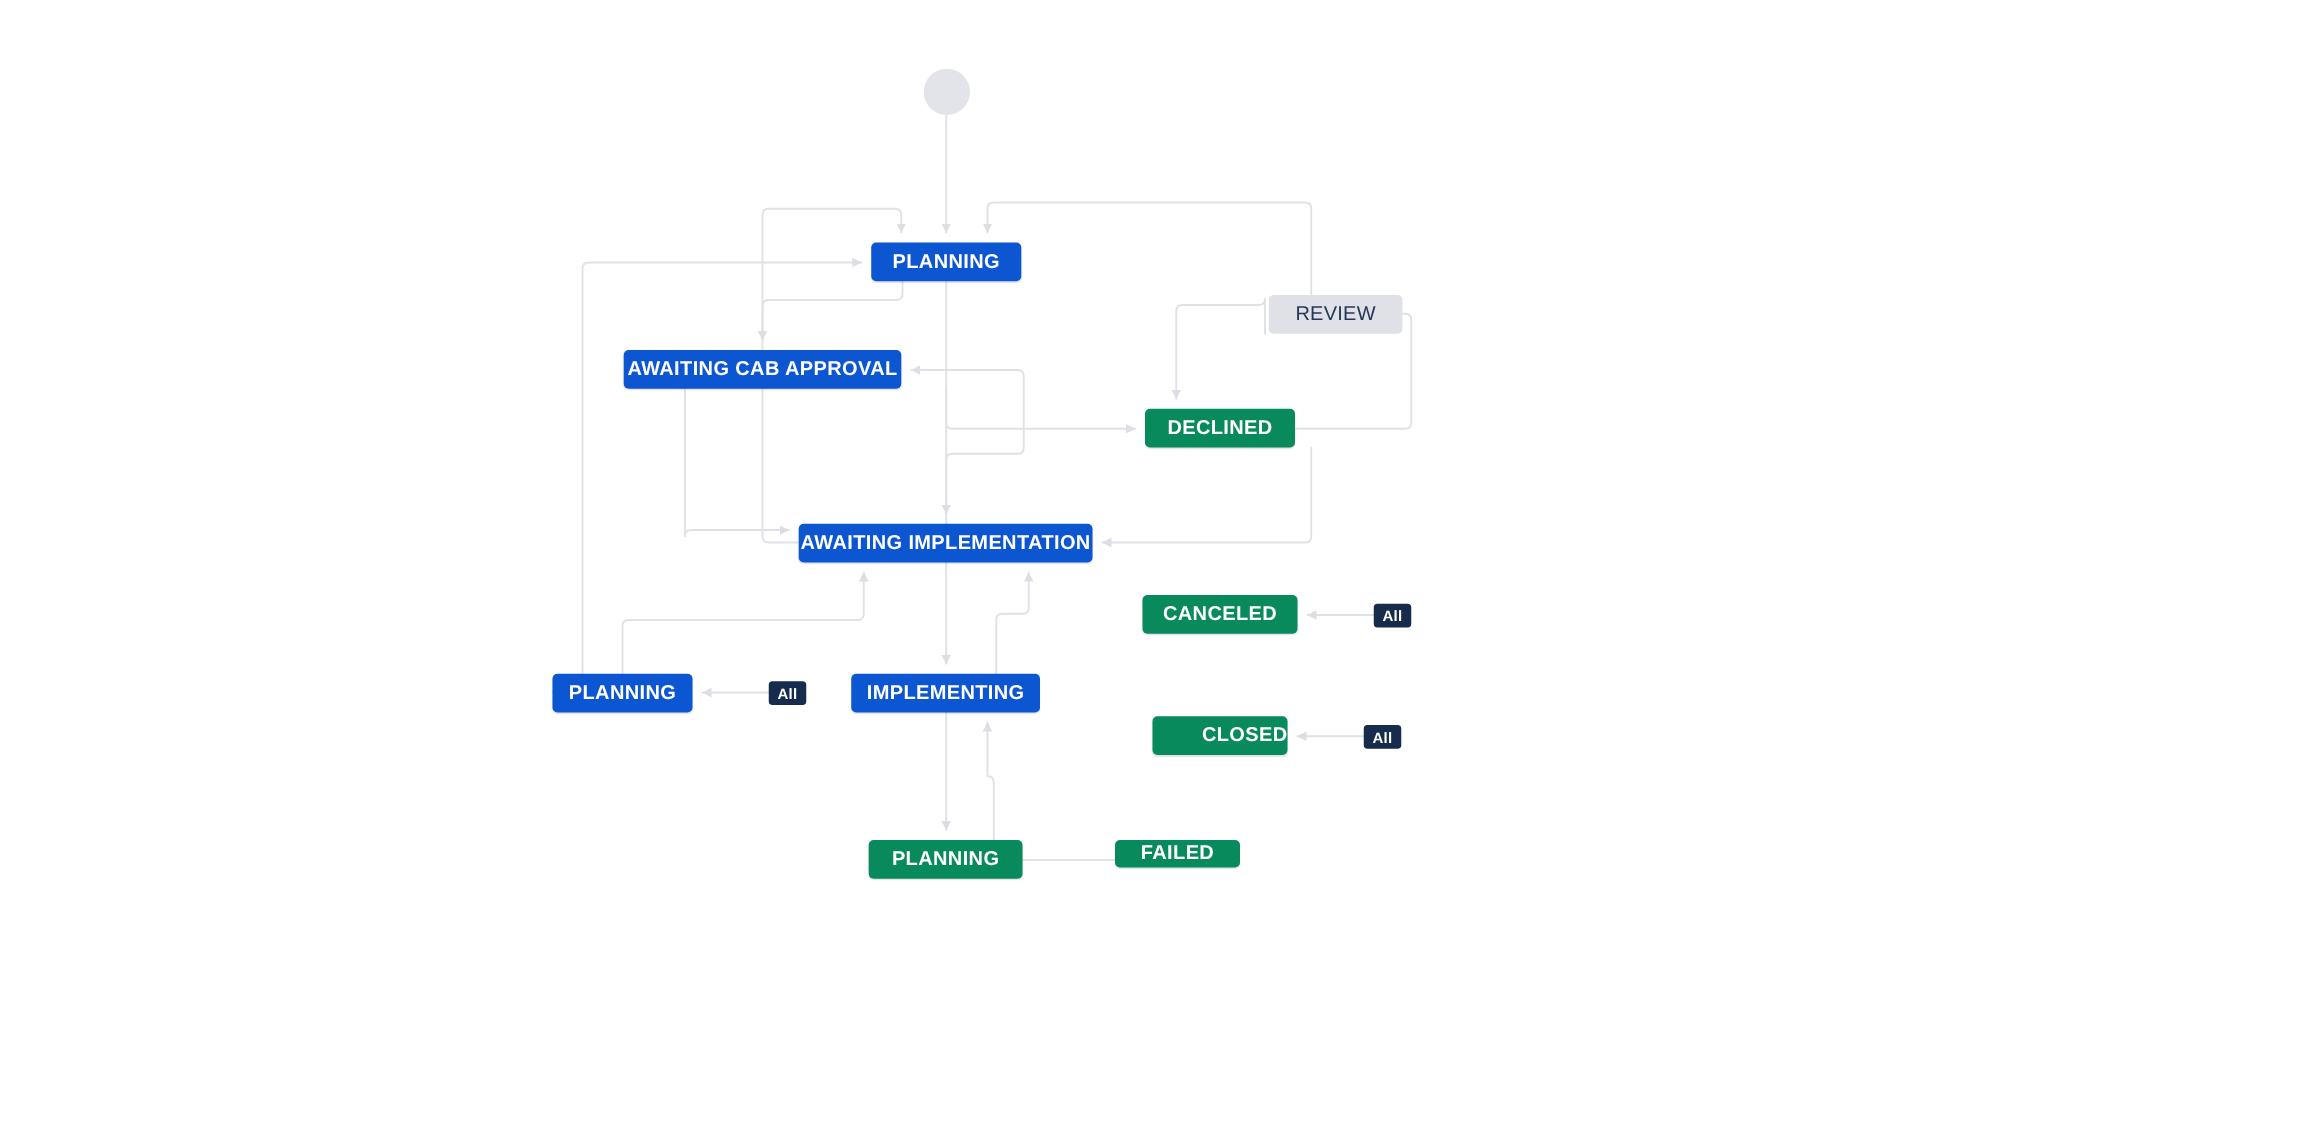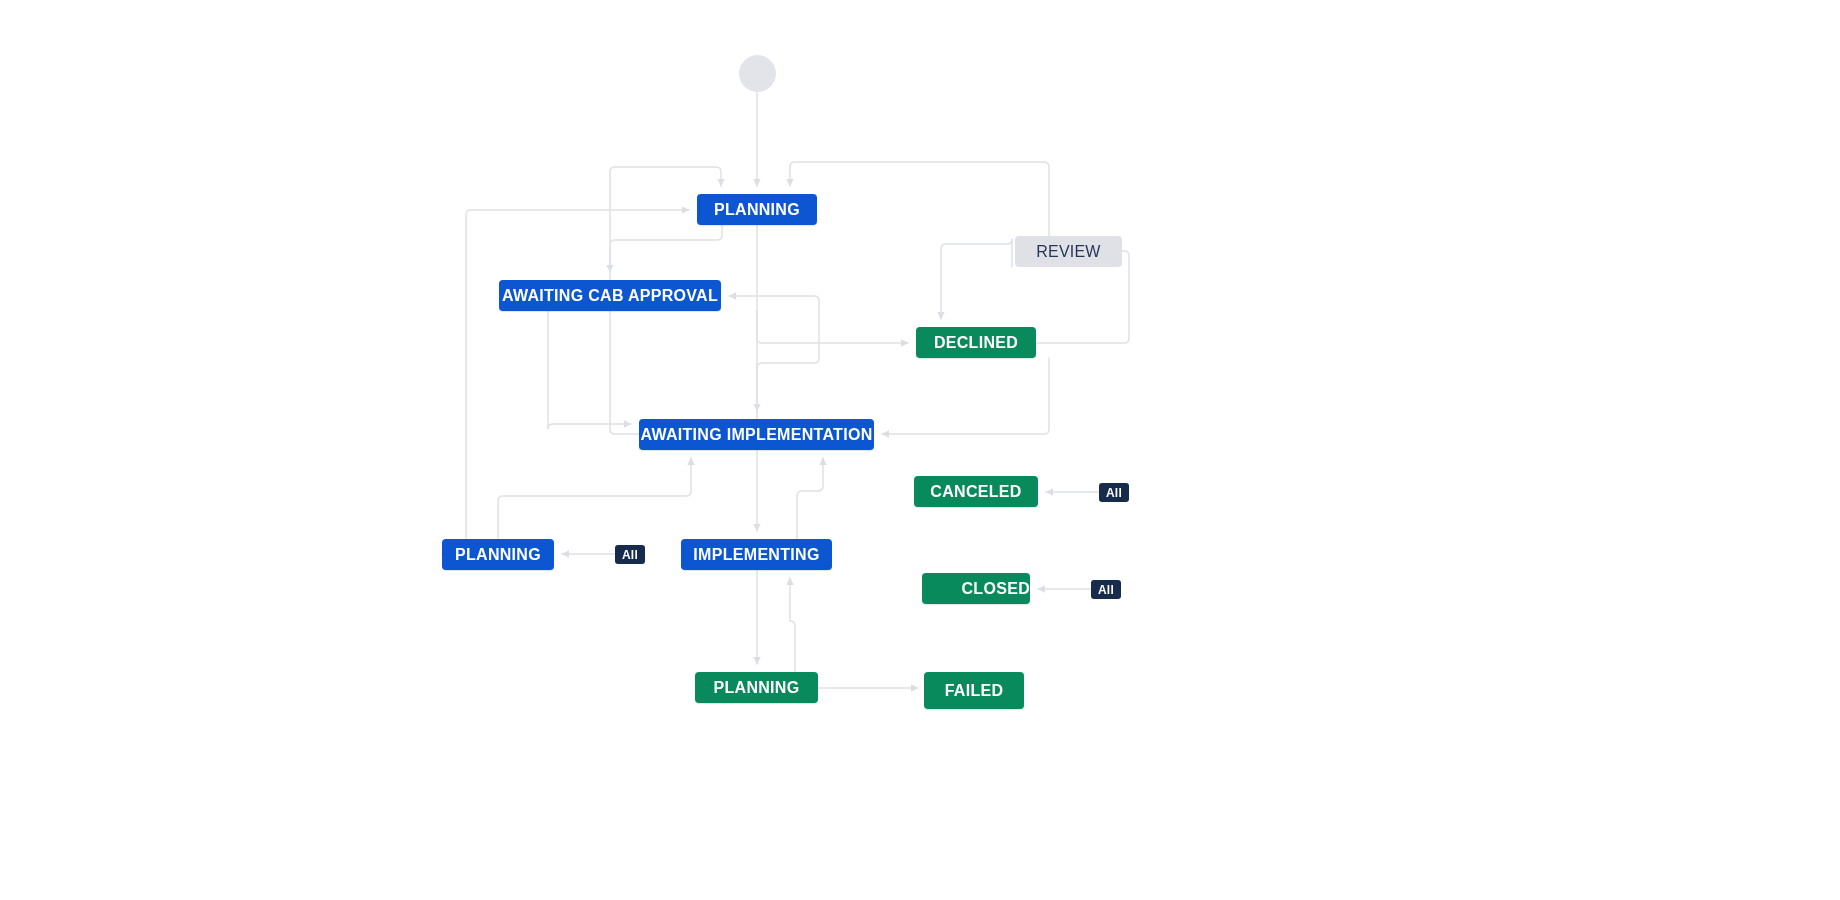--- a/index.html
+++ b/index.html
@@ -131,21 +131,21 @@
     </div>
   <div class="node n-blue" style="left:681px;top:539px;width:151px;height:31px;">
       <span>IMPLEMENTING</span>
     </div>
   <div class="node n-green" style="left:922px;top:573px;width:108px;height:31px;justify-content:flex-end;">
       <span>CLOSED</span>
     </div>
   <div class="node n-green" style="left:695px;top:672px;width:123px;height:31px;">
       <span>PLANNING</span>
     </div>
-  <div class="node n-green" style="left:924px;top:672px;width:100px;height:37px;">
+  <div class="node n-green" style="left:892px;top:672px;width:100px;height:22px;">
       <span>FAILED</span>
     </div>
 
   <div class="badge" style="left:1099px;top:483px;">
       <span>All</span>
     </div>
   <div class="badge" style="left:615px;top:545px;">
       <span>All</span>
     </div>
   <div class="badge" style="left:1091px;top:580px;">

